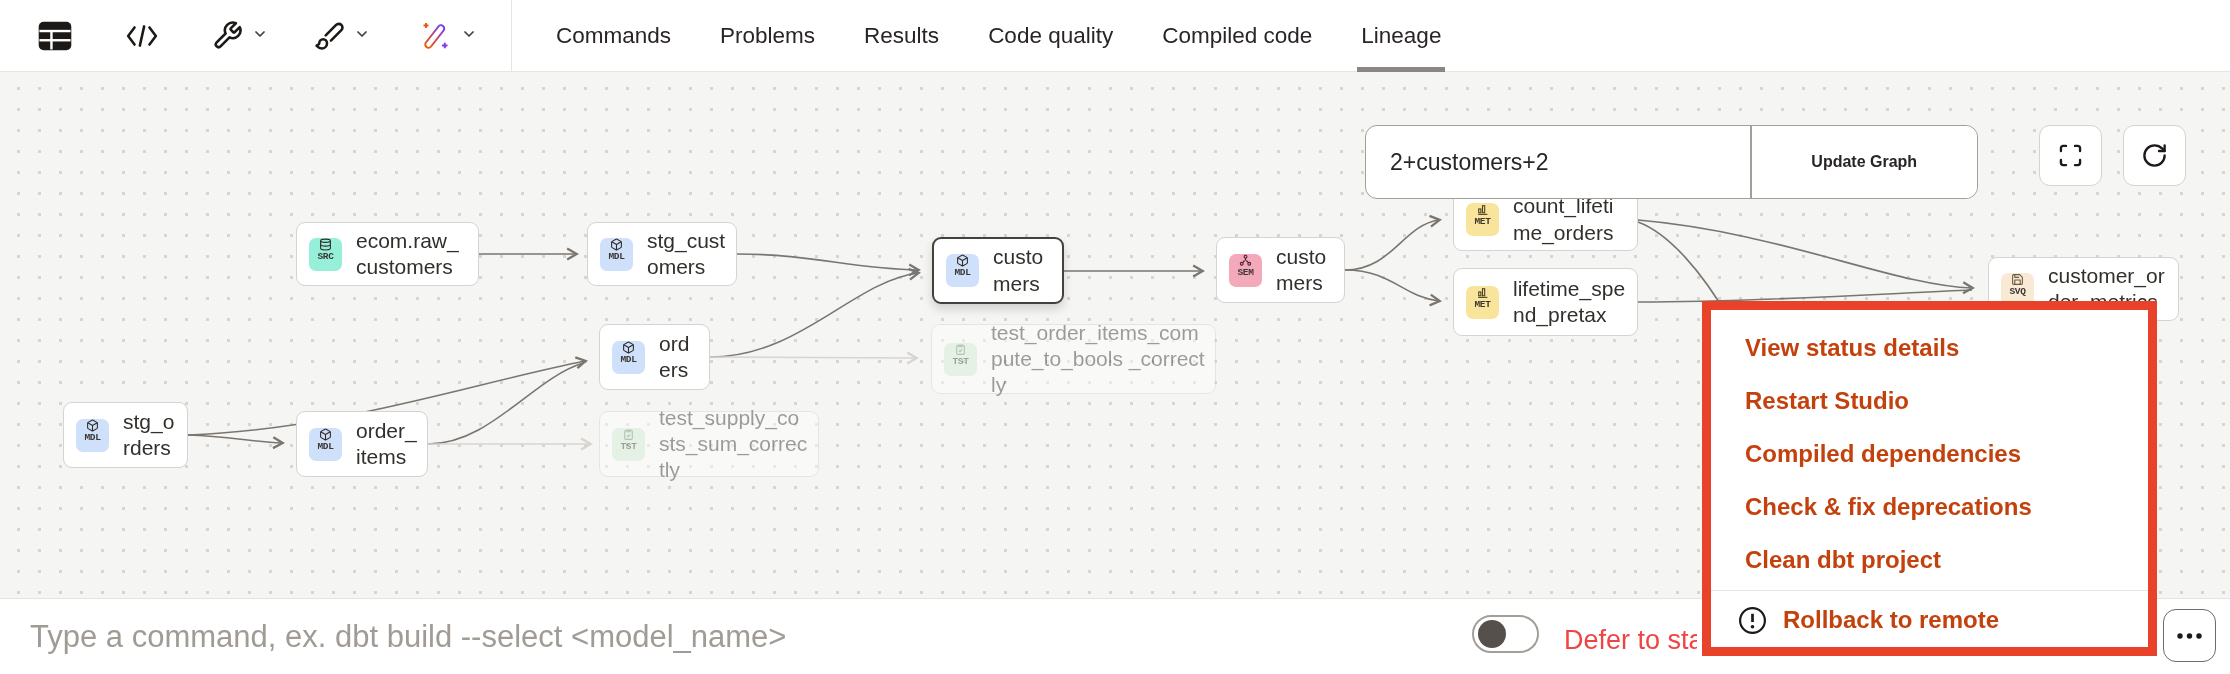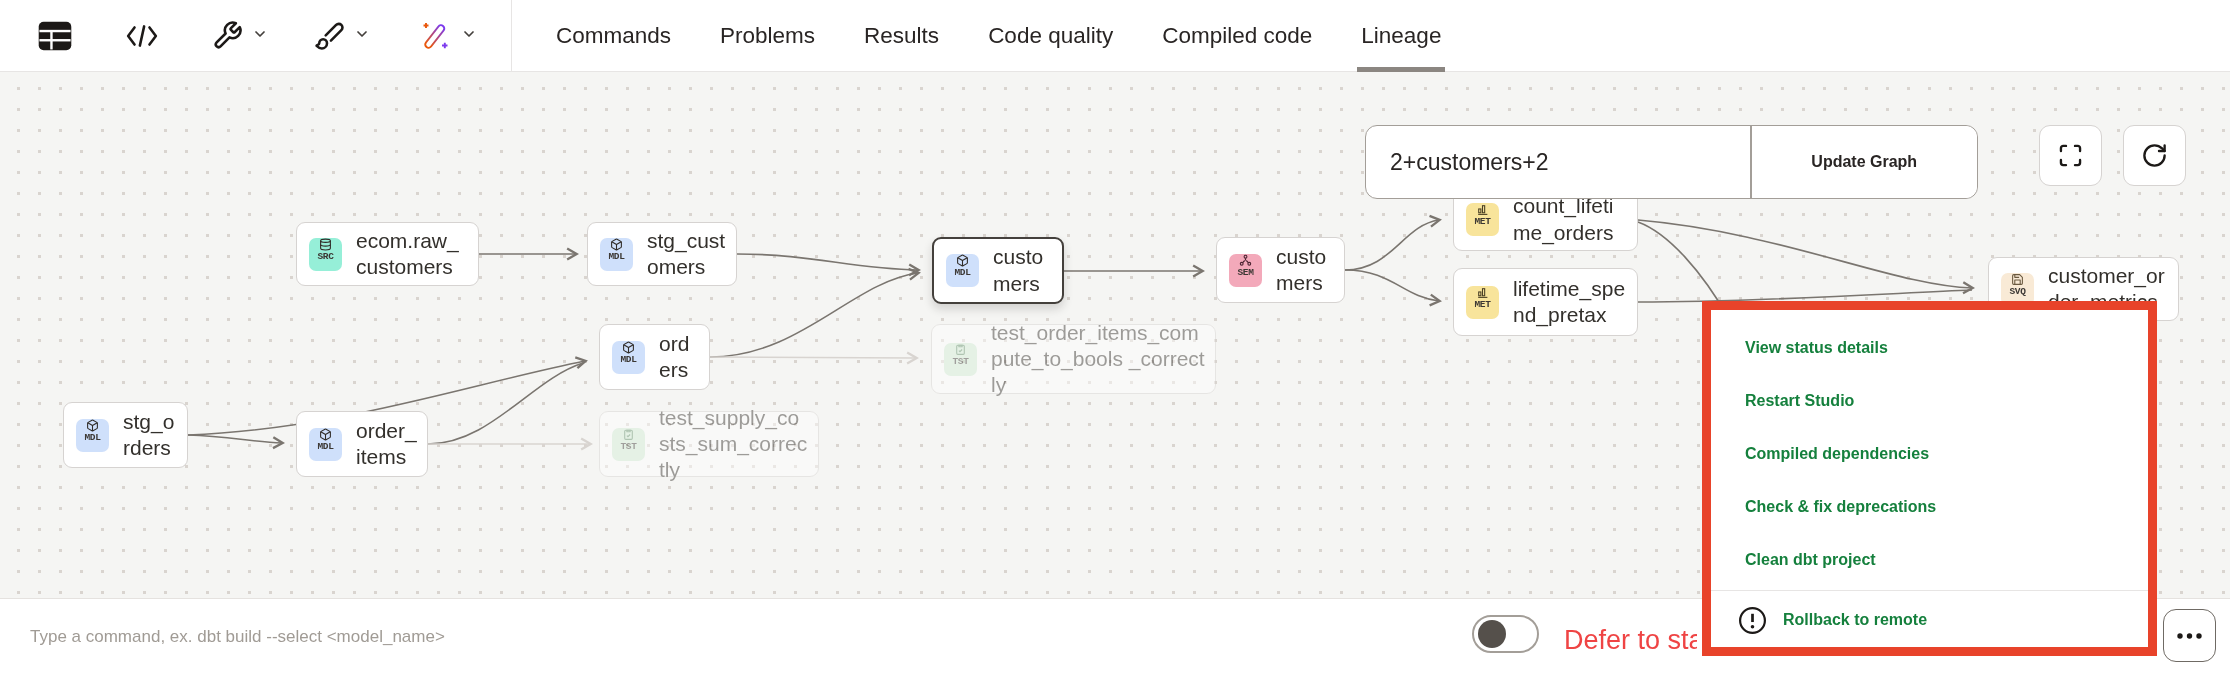--- a/index.html
+++ b/index.html
@@ -60,30 +60,30 @@
             border:1.5px solid #d6d3d1; border-radius:11px; display:flex;
             align-items:center; justify-content:center; cursor:pointer; z-index:20; }
   .btn-fullscreen { left:2039px; top:53px; }
   .btn-refresh { left:2123px; top:53px; }
 
   
   .ctx-menu { position:absolute; left:1702px; top:301px; width:455px; height:355px;
               background:#ffffff; border:9px solid #e8432a; z-index:50;
               display:flex; flex-direction:column; padding-top:11px; }
   .ctx-item { height:55px; display:flex; align-items:center; padding-left:34px;
-              font-size:16px; font-weight:600; color:#15803d; cursor:pointer; white-space:nowrap;text-align:right; }
+              font-size:24px; font-weight:600; color:#c2410c; cursor:pointer; white-space:nowrap;text-align:right; }
   .ctx-divider { height:1px; background:#e7e5e4; margin:4px 0 2px 0; }
   .ctx-item.danger { padding-left:26px; gap:15px; height:56px; }
 
   
   .bottombar { position:absolute; top:598px; left:0; width:2230px; height:76px;
                background:#ffffff; border-top:1px solid #e5e2df; }
   .cmd-input { position:absolute; left:30px; top:18px; width:1300px; height:40px;
                border:none; outline:none; font-family:"Liberation Sans",sans-serif;
-               font-size:17px; color:#be185d; background:transparent; }
+               font-size:31px; color:#be185d; background:transparent; }
   .cmd-input::placeholder { color:#a09b95; }
   .toggle { position:absolute; left:1472px; top:16px; width:67px; height:38px;
             border:2px solid #a39e98; border-radius:19px; background:#fff; cursor:pointer; }
   .toggle .knob { position:absolute; left:4px; top:3px; width:28px; height:28px;
                   border-radius:50%; background:#55504b; }
   .defer-label { position:absolute; left:1564px; top:22px; height:38px; line-height:38px;
                  font-size:27px; font-weight:500; color:#ef4444; width:133px;
                  overflow:hidden; white-space:nowrap; }
   .more-btn { position:absolute; left:2163px; top:10px; width:53px; height:53px;
               background:#fff; border:1.6px solid #6f6a64; border-radius:13px;

